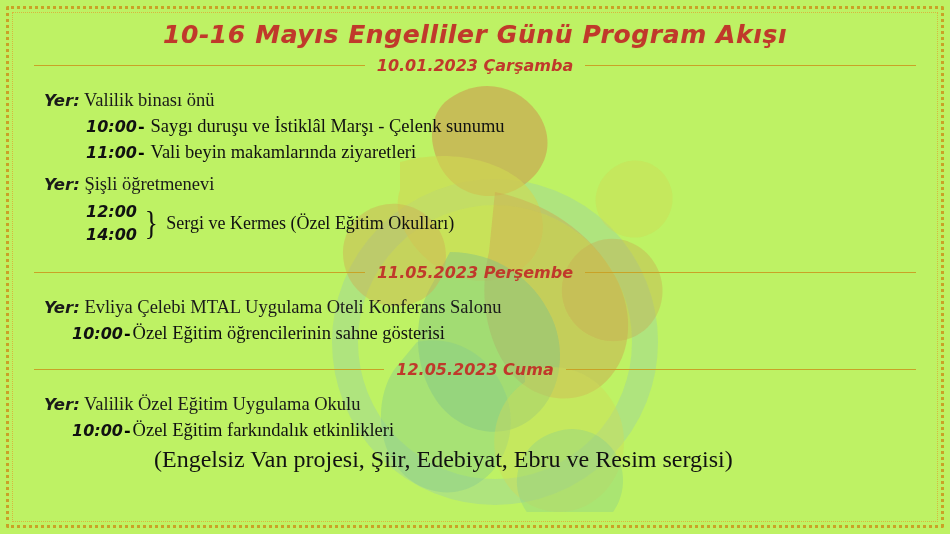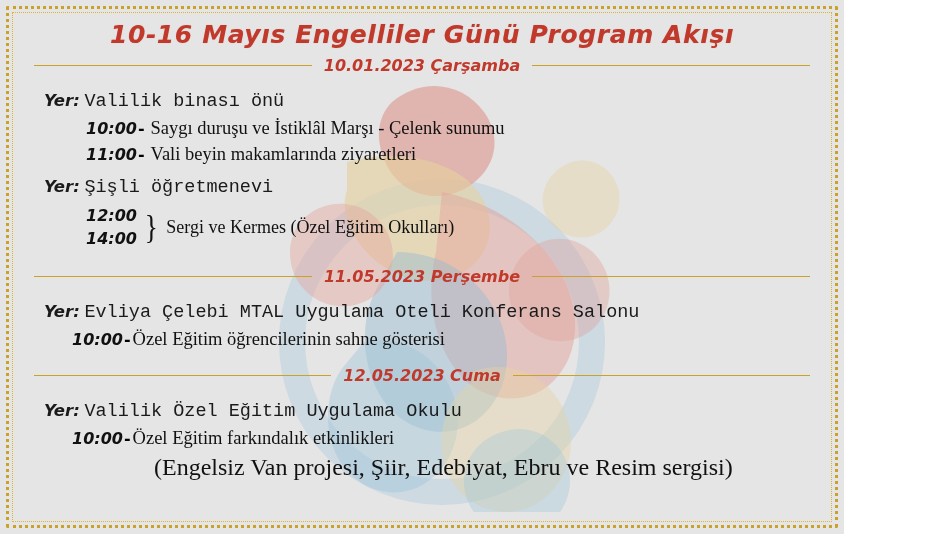--- a/index.html
+++ b/index.html
@@ -8,23 +8,23 @@
   }
   body {
     width: 950px;
     height: 534px;
     background: #ffffff;
     font-family: "Liberation Serif", serif;
     overflow: hidden;
   }
   .poster {
     position: relative;
-    width: 844px;
+    width: 950px;
     height: 534px;
-    background: #e5e5e5;
+    background: #bef264;
     box-sizing: border-box;
     overflow: hidden;
   }
   
   .border-frame {
     position: absolute;
     left: 6px;
     top: 6px;
     right: 6px;
     bottom: 6px;
@@ -97,21 +97,21 @@
     margin: 7px 0 2px 10px;
     line-height: 1.3;
   }
   .venue .yer {
     font-family: "DejaVu Sans", sans-serif;
     font-weight: bold;
     font-style: italic;
     font-size: 16.5px;
   }
   .venue .venue-text {
-    font-family: Liberation Mono, monospace;
+    font-family: Liberation Serif, serif;
   }
   .entry {
     display: flex;
     align-items: baseline;
     margin: 1px 0 1px 52px;
     line-height: 1.35;
   }
   .entry .time {
     font-family: "DejaVu Sans", sans-serif;
     font-weight: bold;

